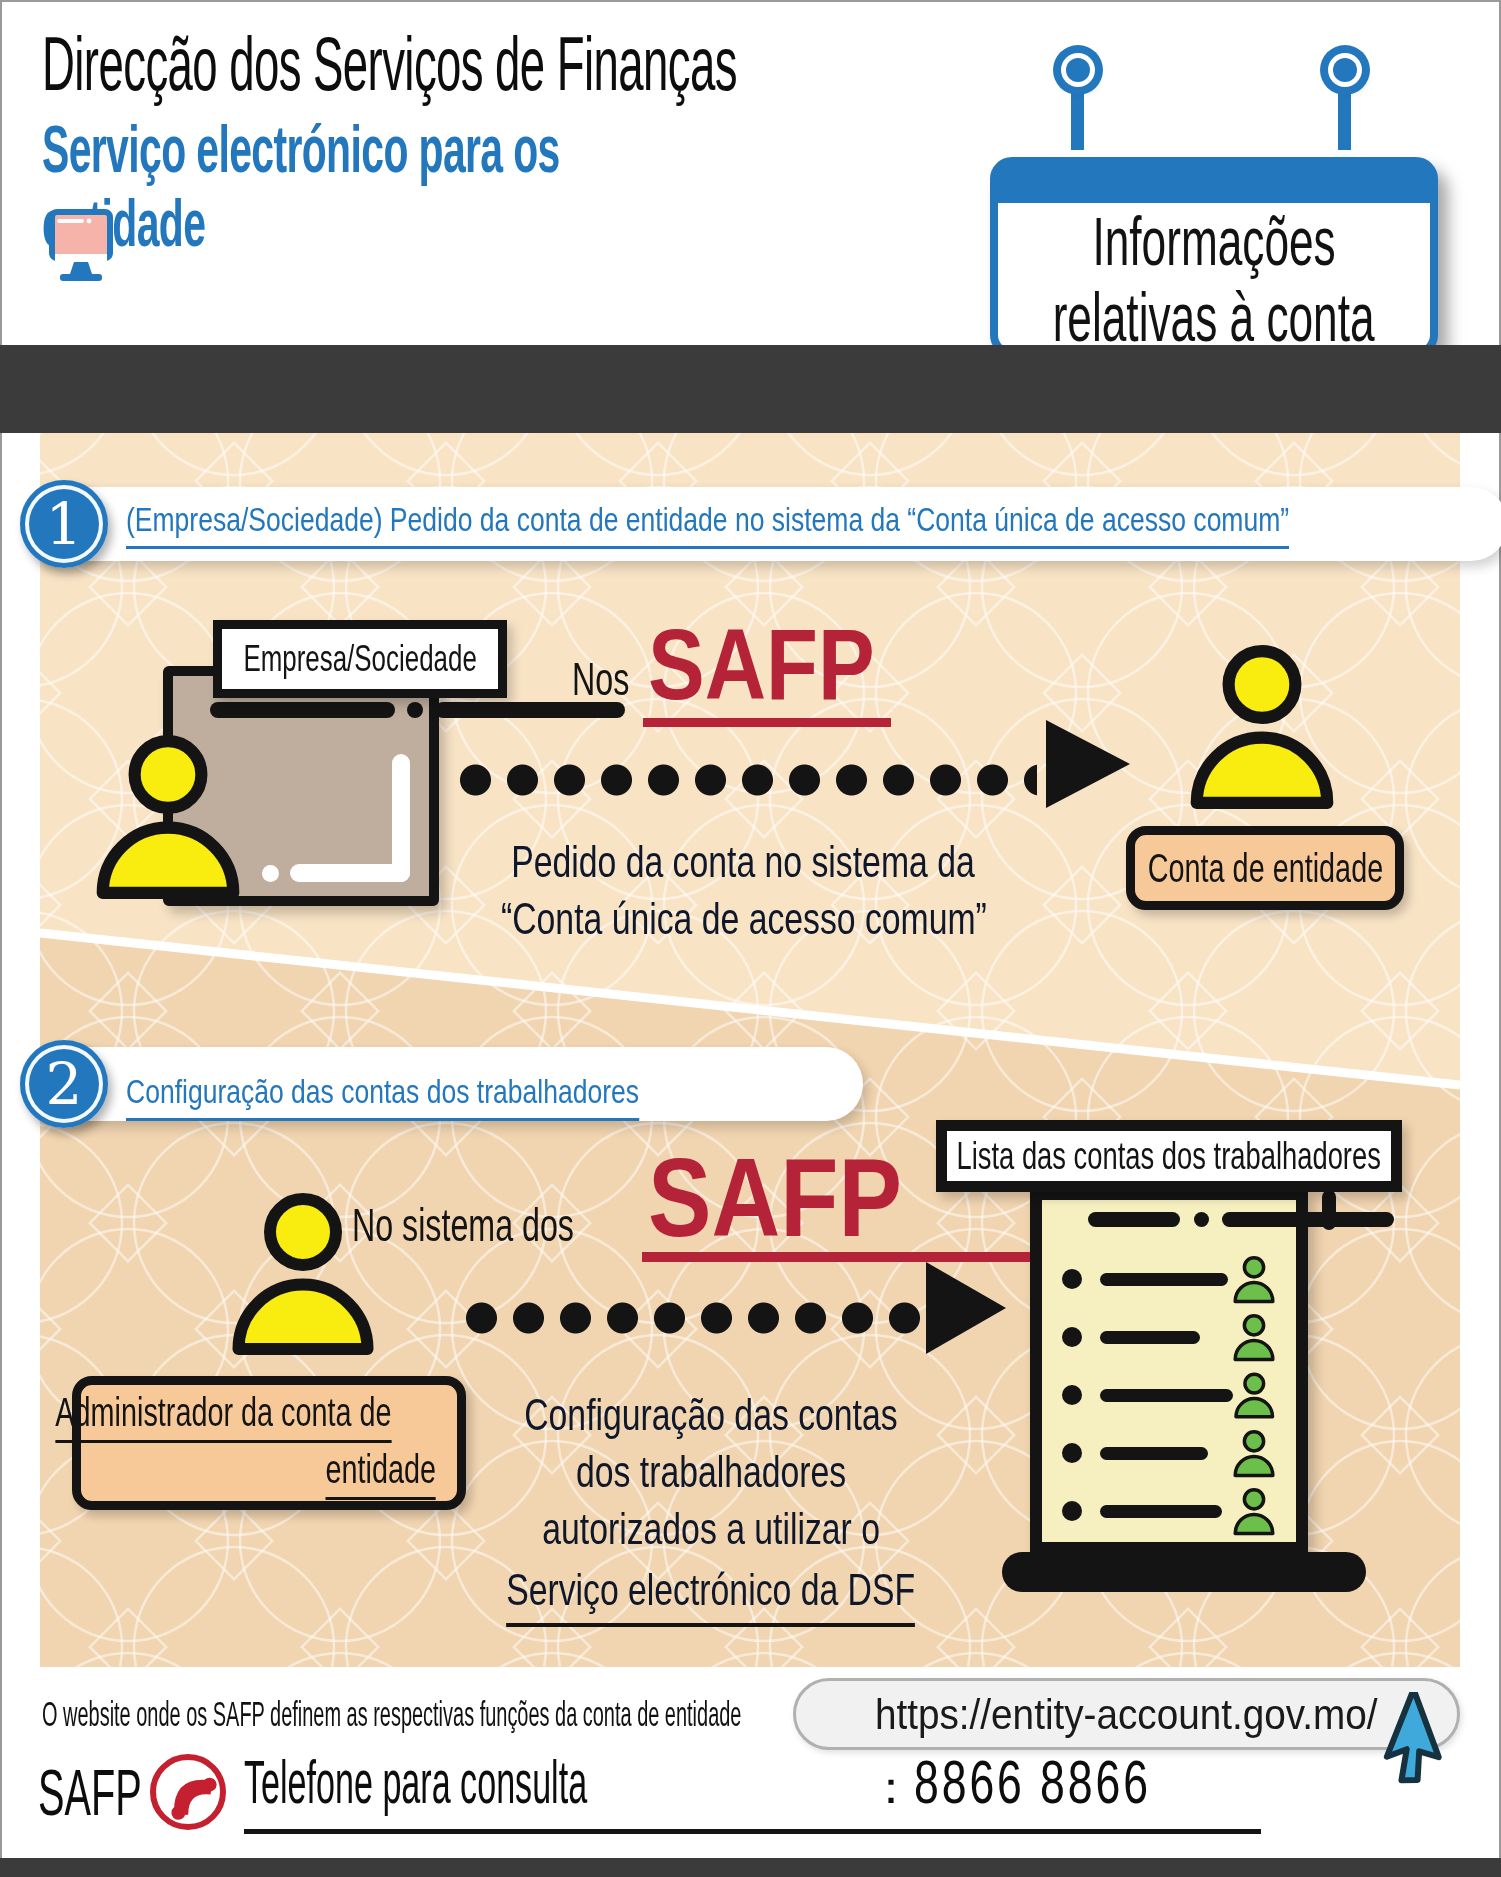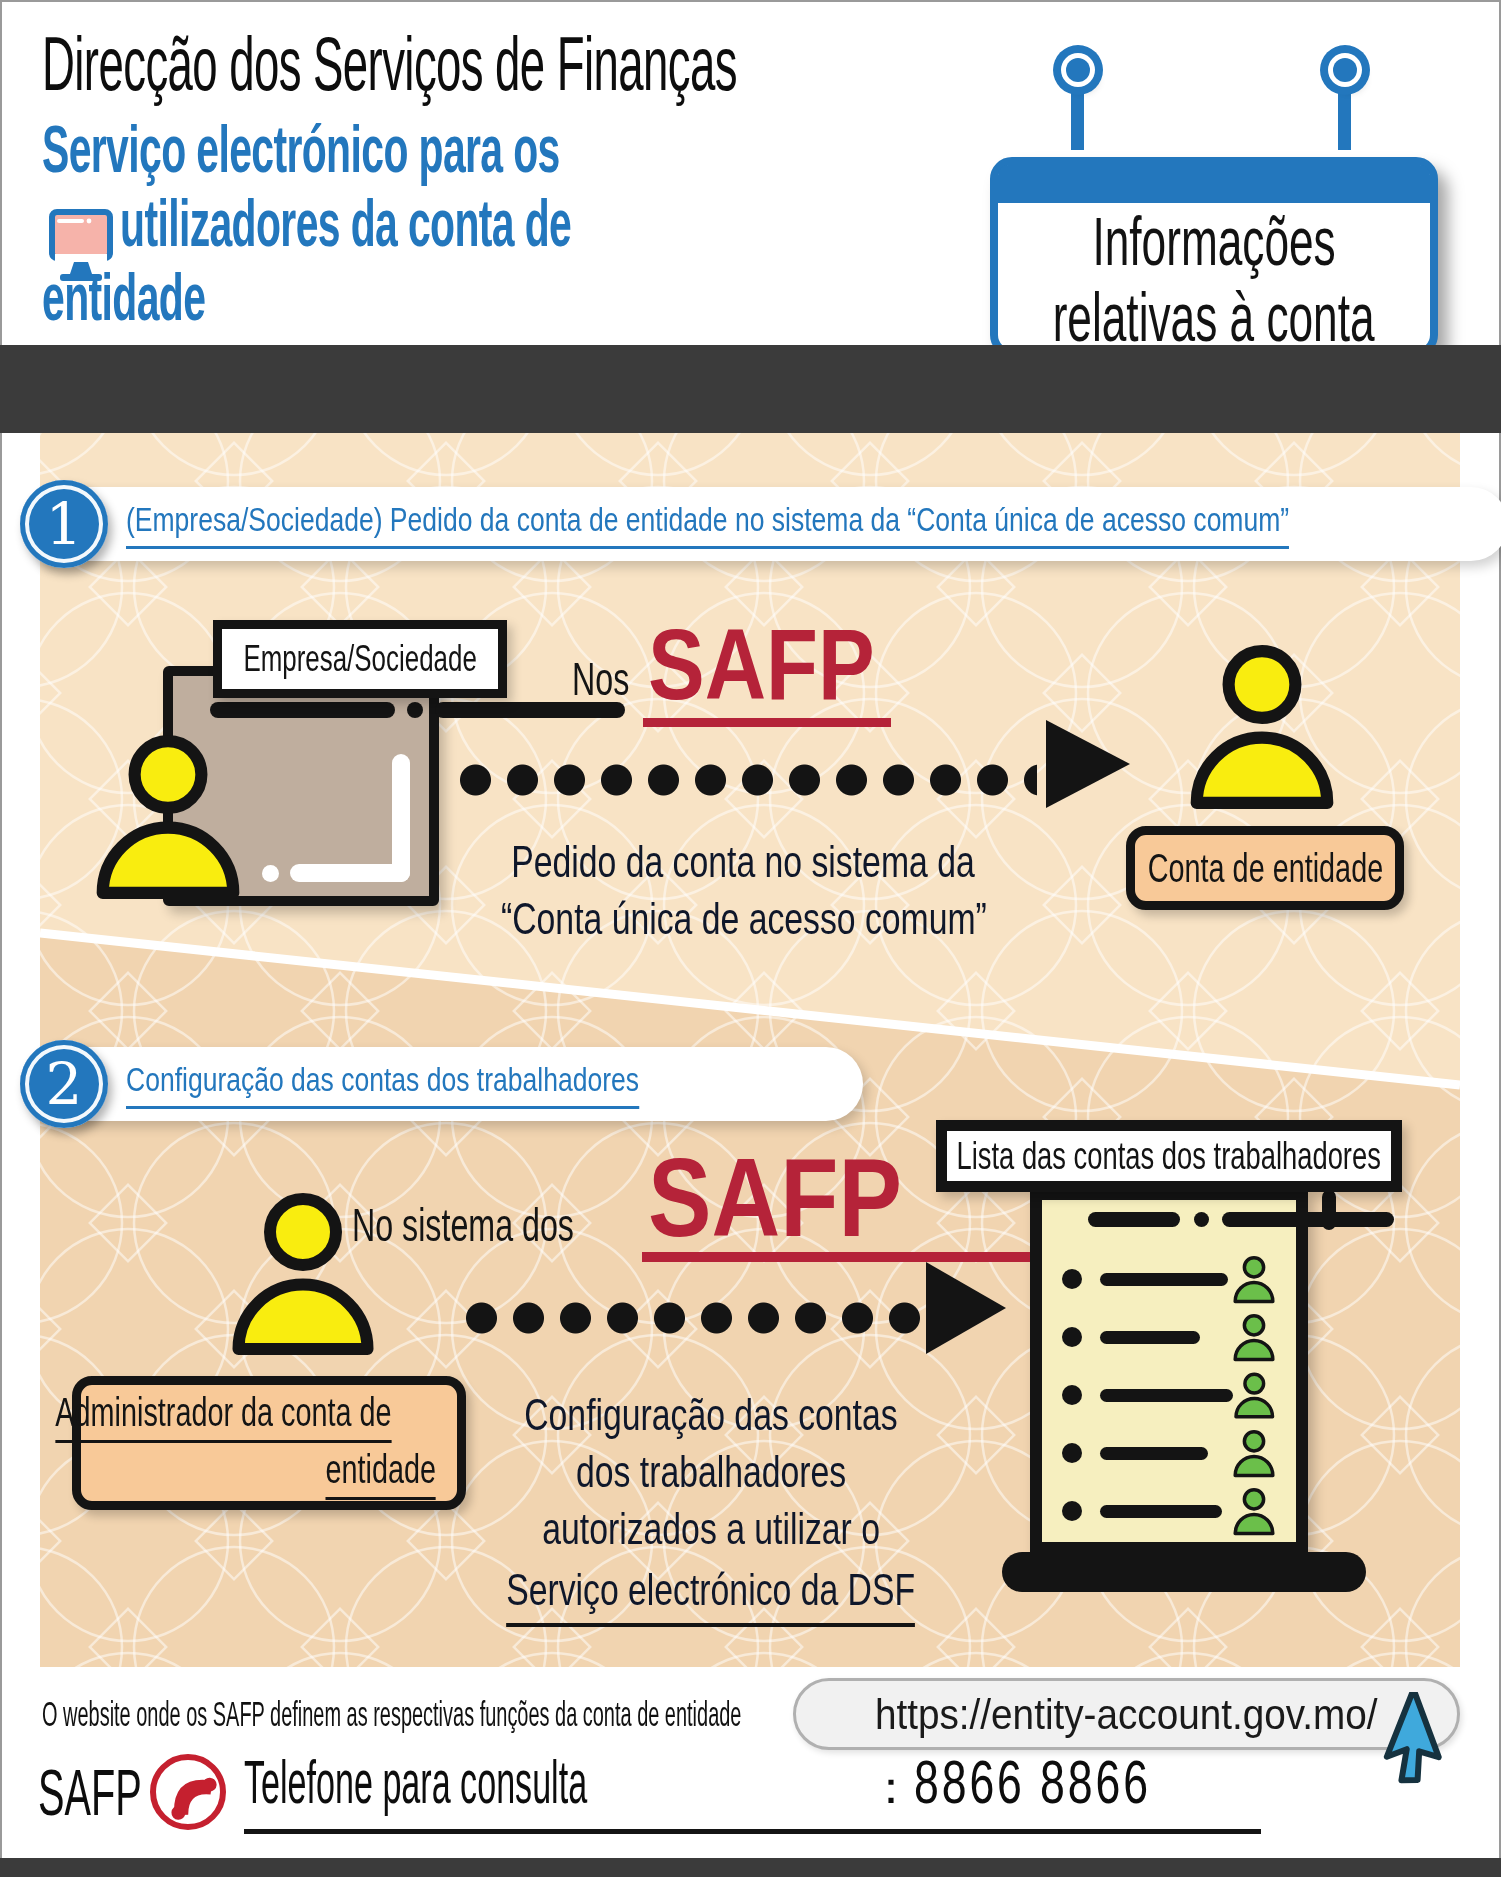--- a/index.html
+++ b/index.html
@@ -87,21 +87,20 @@
       </symbol>
     </defs>
   </svg>
 
   <div class="abs title-black" style="left:42px;top:26px;">
     <span class="cx s6">Direcção dos Serviços de Finanças</span>
   </div>
 
   <div class="abs title-blue" style="left:42px;top:112px;">
     <div><span class="cx s62">Serviço electrónico para os</span></div>
-    <div style="padding-left:78px;"><span class="cx s62">utilizadores da conta de</span></div>
     <div><span class="cx s62">entidade</span></div>
   </div>
 
   <svg class="abs" style="left:48px;top:208px;z-index:1;" width="66" height="92" viewBox="0 0 66 92">
     <rect x="4" y="4" width="58" height="46" rx="5" fill="#f6b3aa" stroke="#2377bd" stroke-width="6"></rect>
     <rect x="7" y="46" width="52" height="8" fill="#ffffff"></rect>
     <line x1="11" y1="13" x2="34" y2="13" stroke="#ffffff" stroke-width="4" stroke-linecap="round"></line>
     <circle cx="41" cy="13" r="2.4" fill="#ffffff"></circle>
     <path d="M26 54 L40 54 L44 66 L22 66 Z" fill="#2377bd"></path>
     <rect x="12" y="66" width="42" height="7" rx="3" fill="#2377bd"></rect>
@@ -178,21 +177,21 @@
     <div><span class="cxc s75">“Conta única de acesso comum”</span></div>
   </div>
 
   <svg class="abs person" style="left:1186px;top:642px;z-index:2;" width="152" height="170" viewBox="0 0 100 112">
       <use href="#sym-person"></use>
     </svg>
   <div class="abs orangelabel" style="left:1126px;top:826px;width:260px;height:66px;">
     <span class="cxc s72">Conta de entidade</span>
   </div>
 
-  <div class="abs band" style="left:40px;top:1047px;width:737px;height:74px;padding-left:86px;">
+  <div class="abs band" style="left:40px;top:1047px;width:737px;height:74px;padding-left:86px;align-items:flex-end;">
     <span class="t cx s78">Configuração das contas dos trabalhadores</span>
   </div>
   <div class="abs badge" style="left:20px;top:1040px;">
     <span>2</span>
   </div>
 
   <svg class="abs person" style="left:228px;top:1190px;z-index:2;" width="150" height="168" viewBox="0 0 100 112">
       <use href="#sym-person"></use>
     </svg>
   <div class="abs orangelabel" style="left:72px;top:1376px;width:376px;height:116px;line-height:52px;align-items:flex-end;">

